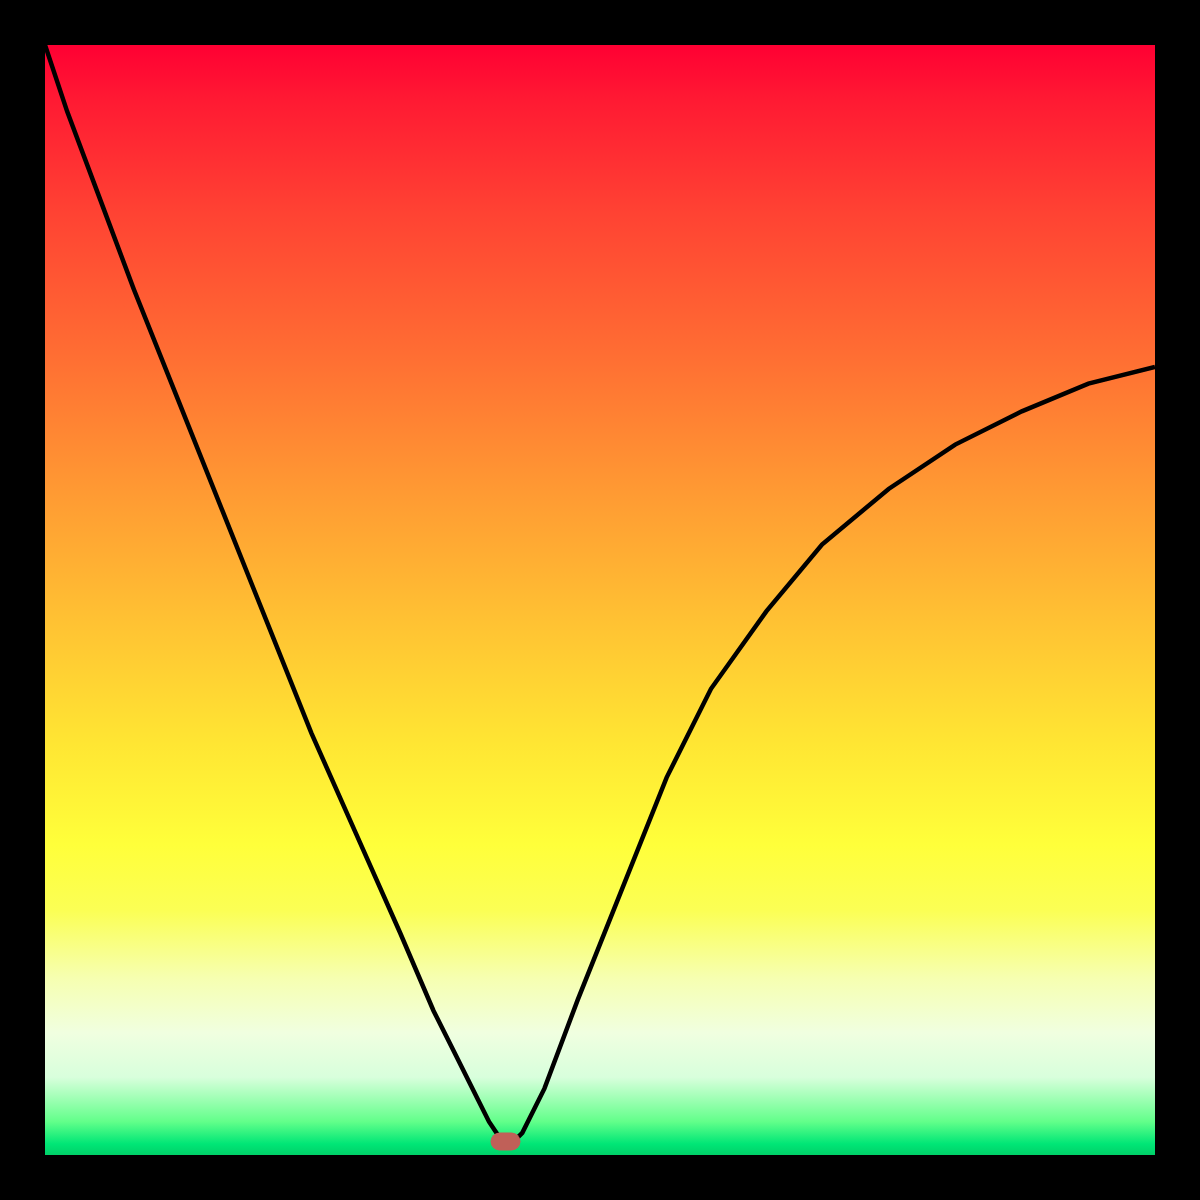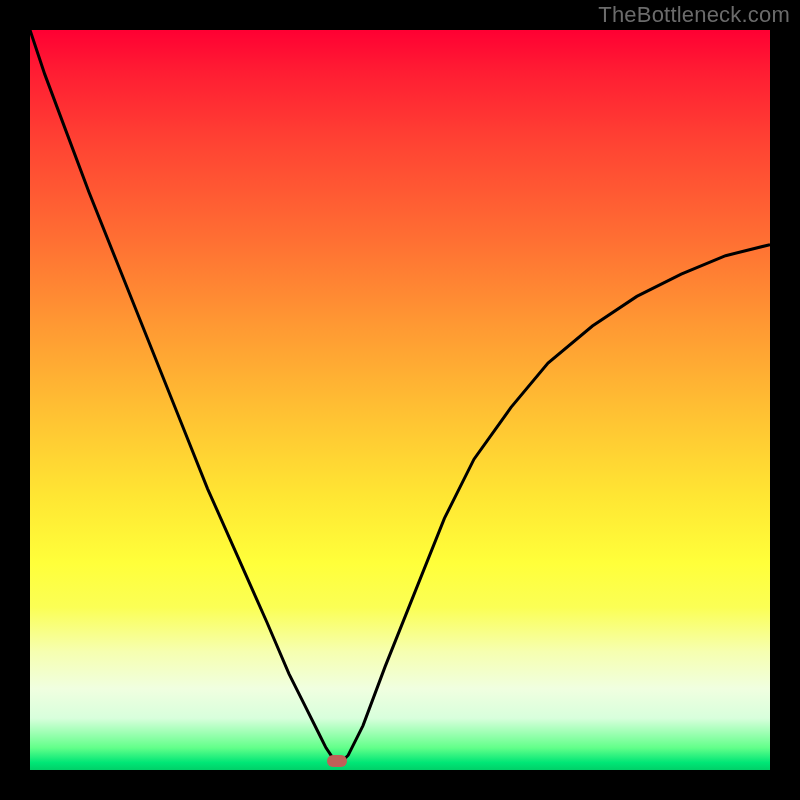--- a/index.html
+++ b/index.html
@@ -68,21 +68,20 @@
     border-radius: 6px;
     background: #c06058;
     z-index: 2;
     transform: translate(-50%, -50%);
   }
 </style>
 </head>
 <body>
 
 <div class="chart-outer">
-  <div class="watermark">TheBottleneck.com</div>
 
   <div class="plot">
     <div class="gradient-bg"></div>
 
     <svg class="curve-layer" width="740" height="740" viewBox="0 0 740 740">
       <path id="curve-path" fill="none" stroke="#000000" stroke-width="3" d="M 0.00 0.00 L 14.80 44.40 L 37.00 103.60 L 59.20 162.80 L 88.80 236.80 L 118.40 310.80 L 148.00 384.80 L 177.60 458.80 L 207.20 525.40 L 236.80 592.00 L 259.00 643.80 L 273.80 673.40 L 288.60 703.00 L 296.00 717.80 L 303.40 728.90 L 310.80 732.60 L 318.20 725.20 L 333.00 695.60 L 355.20 636.40 L 384.80 562.40 L 414.40 488.40 L 444.00 429.20 L 481.00 377.40 L 518.00 333.00 L 562.40 296.00 L 606.80 266.40 L 651.20 244.20 L 695.60 225.70 L 740.00 214.60"></path>
     </svg>
 
     <div id="marker" class="marker" style="left: 307.1px; top: 731.12px; background: rgb(192, 96, 88);"></div>
   </div>

